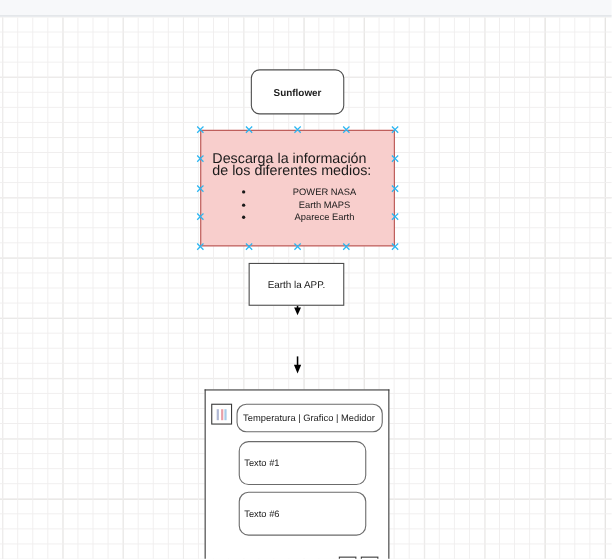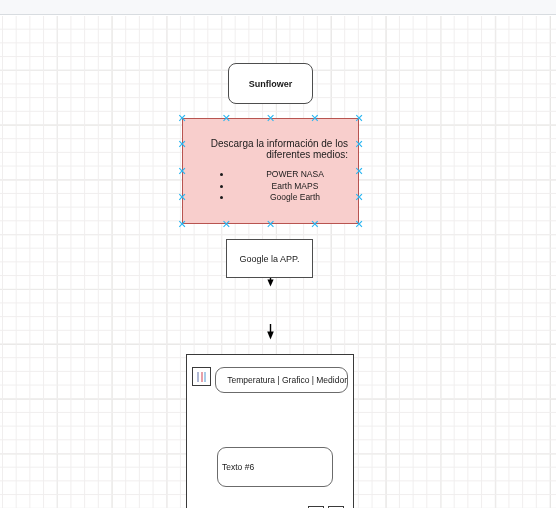--- a/index.html
+++ b/index.html
@@ -80,22 +80,22 @@
   #node-descarga {
     left: 182px; top: 102px;
     width: 177px; height: 106px;
     background: #f8cecc;
     border: 1px solid #b85450;
     display: block;
     padding: 0;
   }
   #node-descarga .pink-head {
     margin: 19px 10px 0 10px;
-    text-align: right;
-    font-size: 10px;
+    text-align: left;
+    font-size: 13px;
     line-height: 11px;
     color: #1a1a1a;
   }
   #node-descarga ul {
     margin: 9px 0 0 0;
     padding: 0 0 0 49px;
     list-style: disc;
     text-align: center;
   }
   #node-descarga li {
@@ -165,21 +165,21 @@
     border: 1px solid #6b6b6b;
     border-radius: 9px;
     font-size: 8.5px;
     color: #1a1a1a;
     display: flex;
     align-items: center;
   }
   #mockup-tabs {
     left: 28px; top: 12px;
     width: 133px; height: 26px;
-    justify-content: flex-end;
+    justify-content: flex-start;
     padding-left: 5px;
   }
   #mockup-texto1 {
     left: 30px; top: 46px;
     width: 116px; height: 40px;
     padding-left: 4px;
   }
   #mockup-texto2 {
     left: 30px; top: 92px;
     width: 116px; height: 40px;
@@ -227,21 +227,21 @@
 
     <div class="node rounded" id="node-sunflower">
       <span>Sunflower</span>
     </div>
 
     <div class="node" id="node-descarga">
       <div class="pink-head">Descarga la información de los diferentes medios:</div>
       <ul>
         <li>POWER NASA</li>
         <li>Earth MAPS</li>
-        <li>Google Earth</li>
+        <li>Aparece Earth</li>
       </ul>
     </div>
 
     <div id="selection-handles">
         <div class="handle" style="left: 182px; top: 102px; color: rgb(41, 182, 242);">✕</div>
         <div class="handle" style="left: 182px; top: 155px; color: rgb(41, 182, 242);">✕</div>
         <div class="handle" style="left: 182px; top: 208px; color: rgb(41, 182, 242);">✕</div>
         <div class="handle" style="left: 270.5px; top: 102px; color: rgb(41, 182, 242);">✕</div>
         <div class="handle" style="left: 270.5px; top: 208px; color: rgb(41, 182, 242);">✕</div>
         <div class="handle" style="left: 359px; top: 102px; color: rgb(41, 182, 242);">✕</div>
@@ -251,36 +251,39 @@
         <div class="handle" style="left: 314.75px; top: 102px; color: rgb(41, 182, 242);">✕</div>
         <div class="handle" style="left: 226.25px; top: 208px; color: rgb(41, 182, 242);">✕</div>
         <div class="handle" style="left: 314.75px; top: 208px; color: rgb(41, 182, 242);">✕</div>
         <div class="handle" style="left: 182px; top: 128.5px; color: rgb(41, 182, 242);">✕</div>
         <div class="handle" style="left: 182px; top: 181.5px; color: rgb(41, 182, 242);">✕</div>
         <div class="handle" style="left: 359px; top: 128.5px; color: rgb(41, 182, 242);">✕</div>
         <div class="handle" style="left: 359px; top: 181.5px; color: rgb(41, 182, 242);">✕</div>
       </div>
 
     <div class="node" id="node-inicia">
-      <span>Google la APP.</span>
+      <span>Earth la APP.</span>
     </div>
 
 
     <div id="mockup-container">
 
       <div id="mockup-icon">
         <i style="background: rgb(176, 184, 212);"></i>
         <i style="background: rgb(232, 160, 168);"></i>
         <i style="background: rgb(168, 203, 232);"></i>
       </div>
 
       <div class="mockup-field" id="mockup-tabs">
         <span>Temperatura | Grafico | Medidor</span>
       </div>
 
+      <div class="mockup-field" id="mockup-texto1">
+        <span>Texto #1</span>
+      </div>
 
       <div class="mockup-field" id="mockup-texto2">
         <span>Texto #6</span>
       </div>
 
       <div class="mockup-btn" id="mockup-btn-1"></div>
       <div class="mockup-btn" id="mockup-btn-2"></div>
 
     </div>
 

